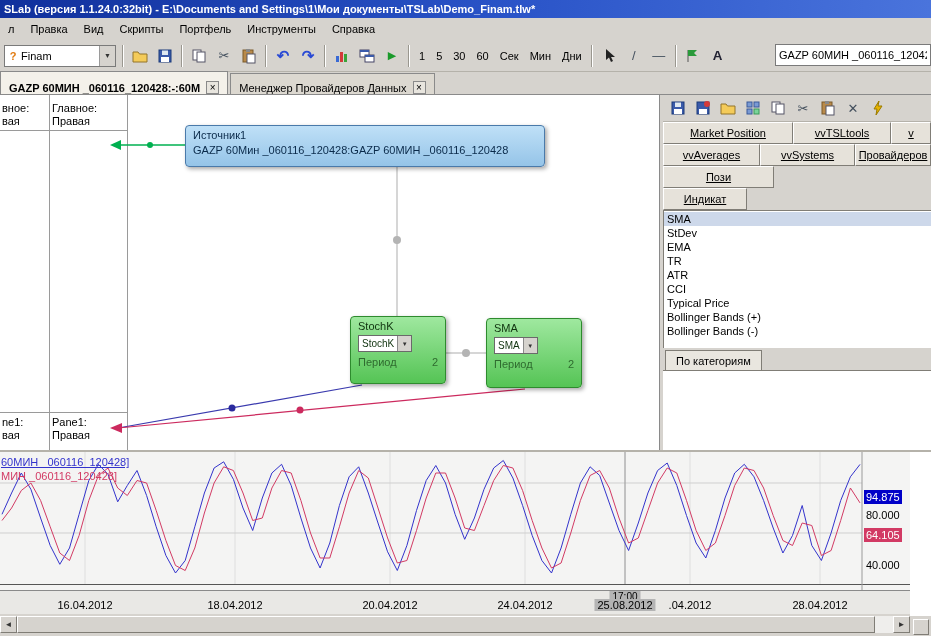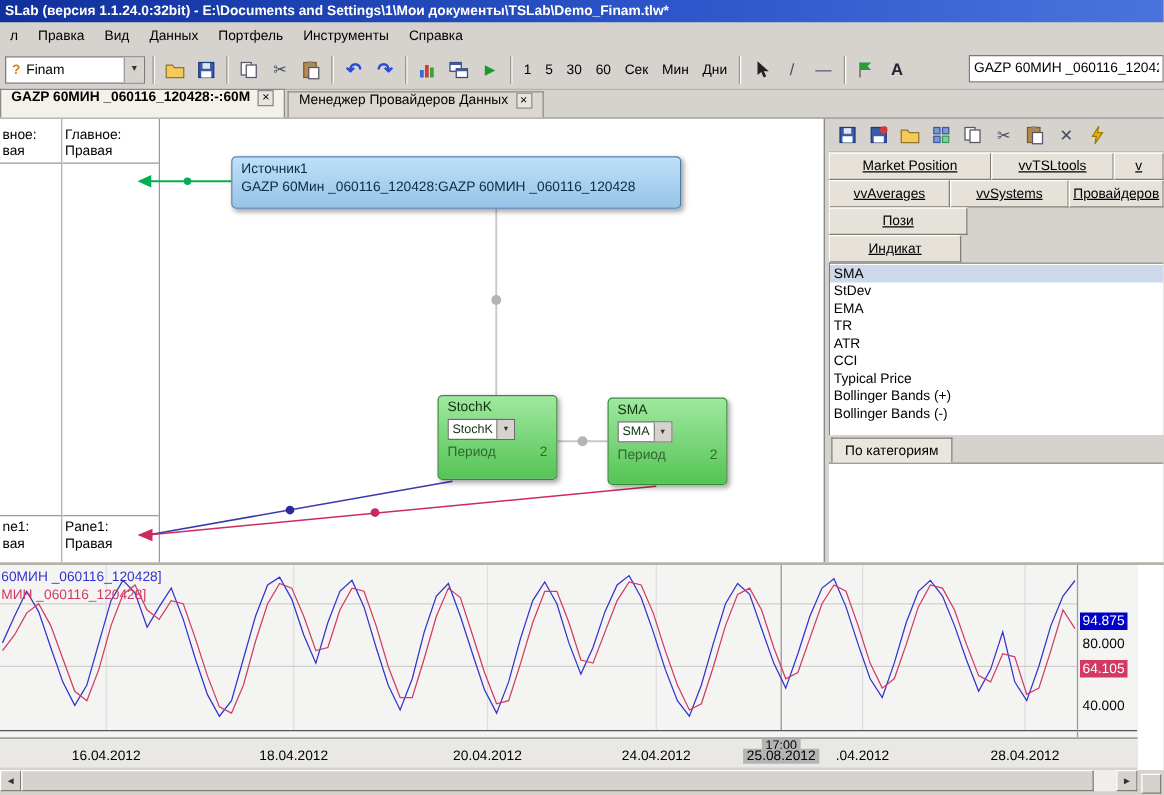--- a/index.html
+++ b/index.html
@@ -33,21 +33,21 @@
   #provider-combo .q { color:#e07a10; font-weight:bold; width:16px; text-align:center; }
   #provider-combo .val { flex:1; }
   #provider-combo .dd { width:16px; height:20px; background:#d6d3ce; border-left:1px solid #9a9a9a;
     display:flex; align-items:center; justify-content:center; font-size:7px; color:#333; }
   #symbol-input { position:absolute; right:0; top:4px; width:156px; height:22px; border:1px solid #7a7a7a;
     background:#fff; font-family:"Liberation Sans",sans-serif; font-size:11px; padding:0 3px; }
 
   
   #tabbar { position:absolute; left:0; top:72px; width:931px; height:23px; background:#d6d3ce;
     border-bottom:1px solid #8a8a8a; display:flex; align-items:flex-end; }
-  .tab { height:21px; display:flex; align-items:flex-start; gap:6px; padding:0 8px;
+  .tab { height:21px; display:flex; align-items:flex-end; gap:6px; padding:0 8px;
     border:1px solid #8a8a8a; border-bottom:none; margin-right:2px; background:#dcd8d0; }
   .tab.active { background:#f4f1ea; font-weight:bold; height:23px; }
   .tab-close { width:13px; height:13px; border:1px solid #8a8a8a; font-size:10px; line-height:11px;
     text-align:center; background:#e8e5de; font-weight:normal; }
 
   
   #main { position:absolute; left:0; top:95px; width:931px; height:355px; }
   #diagram { position:absolute; left:0; top:0; width:659px; height:355px; background:#fff; overflow:hidden; }
   #splitter { position:absolute; left:659px; top:0; width:4px; height:355px; background:#d6d3ce;
     border-left:1px solid #8a8a8a; }
@@ -88,21 +88,21 @@
   #cat-tabbar { height:22px; display:flex; align-items:flex-end; padding-left:2px; background:#d6d3ce; }
   #cat-tab { height:20px; padding:0 10px; background:#e9e6df; border:1px solid #807d76; border-bottom:none;
     display:flex; align-items:center; }
   #cat-content { height:80px; background:#fff; border-top:1px solid #807d76; }
 
   
   #chartpane { position:absolute; left:0; top:450px; width:931px; height:186px; background:#d6d3ce; border-top:2px solid #b5b2aa; }
   #plot { position:absolute; left:0; top:0; width:910px; height:138px; background:#f4f4f3; }
   #white-strip { position:absolute; left:910px; top:0; width:21px; height:164px; background:#fff; }
   #legend { position:absolute; left:1px; top:3px; line-height:14px; }
-  .legend-blue { color:#3333cc; }
+  .legend-blue { color:#3333cc;text-decoration:underline; }
   .legend-red  { color:#d23a64; }
   .ylabel { position:absolute; left:864px; height:14px; line-height:14px; padding:0 2px; font-size:11px;margin-top:32px; }
   .ylabel.hl-blue { background:#0000c8; color:#fff; }
   .ylabel.hl-red  { background:#d23a64; color:#fff; }
   #xaxis { position:absolute; left:0; top:138px; width:910px; height:24px; background:#e9e8e5; border-top:1px solid #8a8a8a;text-align:right; }
   .x-label { position:absolute; bottom:3px; transform:translateX(-50%); white-space:nowrap; }
   .x-label.hl { background:#b4b4b4; padding:0 3px; }
   #crosshair-time { position:absolute; top:0px; left:625px; transform:translateX(-50%); background:#b4b4b4;
     font-size:10px; padding:0 3px; }
   #hscroll { position:absolute; left:0; top:164px; width:910px; height:17px; background:#efeeec; }
@@ -122,21 +122,21 @@
 <div id="app">
 
   <div id="titlebar">
     <span>SLab (версия 1.1.24.0:32bit) - E:\Documents and Settings\1\Мои документы\TSLab\Demo_Finam.tlw*</span>
   </div>
 
   <div id="menubar">
     <span class="menu-item">л</span>
     <span class="menu-item">Правка</span>
     <span class="menu-item">Вид</span>
-    <span class="menu-item">Данных</span>
+    <span class="menu-item">Скрипты</span>
     <span class="menu-item">Портфель</span>
     <span class="menu-item">Инструменты</span>
     <span class="menu-item">Справка</span>
   </div>
 
   <div id="toolbar">
     <div id="provider-combo">
       <span class="q">?</span>
       <span class="val">Finam</span>
       <span class="dd">
@@ -376,21 +376,21 @@
       </div>
       <div class="cat-row">
         <button class="cat-btn" style="width:97px">vvAverages</button>
         <button class="cat-btn" style="width:95px">vvSystems</button>
         <button class="cat-btn" style="width:76px">Провайдеров</button>
       </div>
       <div class="cat-row">
         <button class="cat-btn" style="width:111px">Пози</button>
       </div>
       <div class="cat-row">
-        <button class="cat-btn" style="width:106px">Индикат</button>
+        <button class="cat-btn" style="width:84px">Индикат</button>
       </div>
 
       <div id="indicator-list">
         <div class="ind-item selected">SMA</div>
         <div class="ind-item">StDev</div>
         <div class="ind-item">EMA</div>
         <div class="ind-item">TR</div>
         <div class="ind-item">ATR</div>
         <div class="ind-item">CCI</div>
         <div class="ind-item">Typical Price</div>

